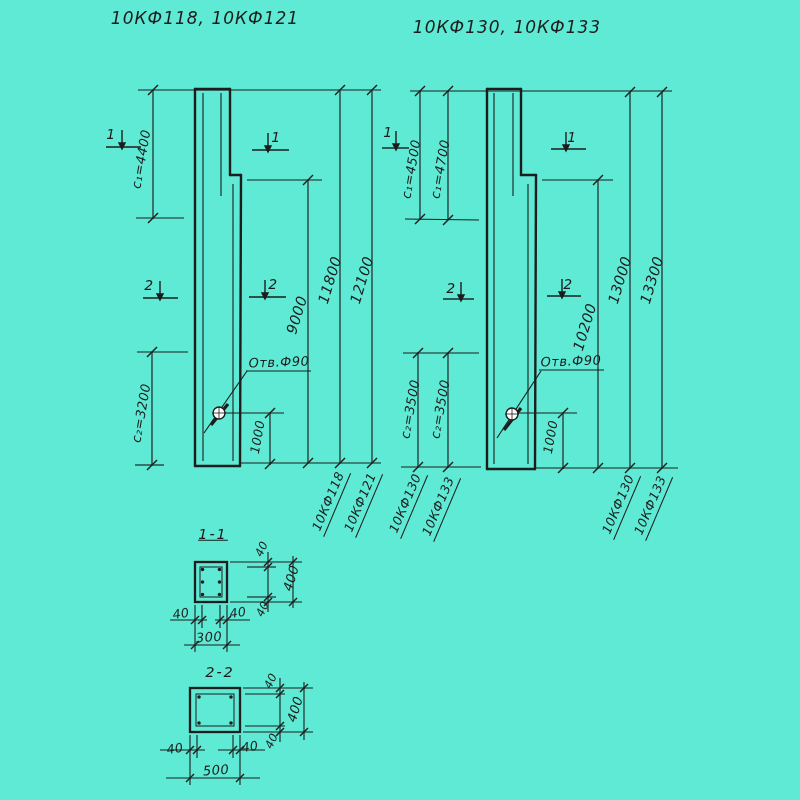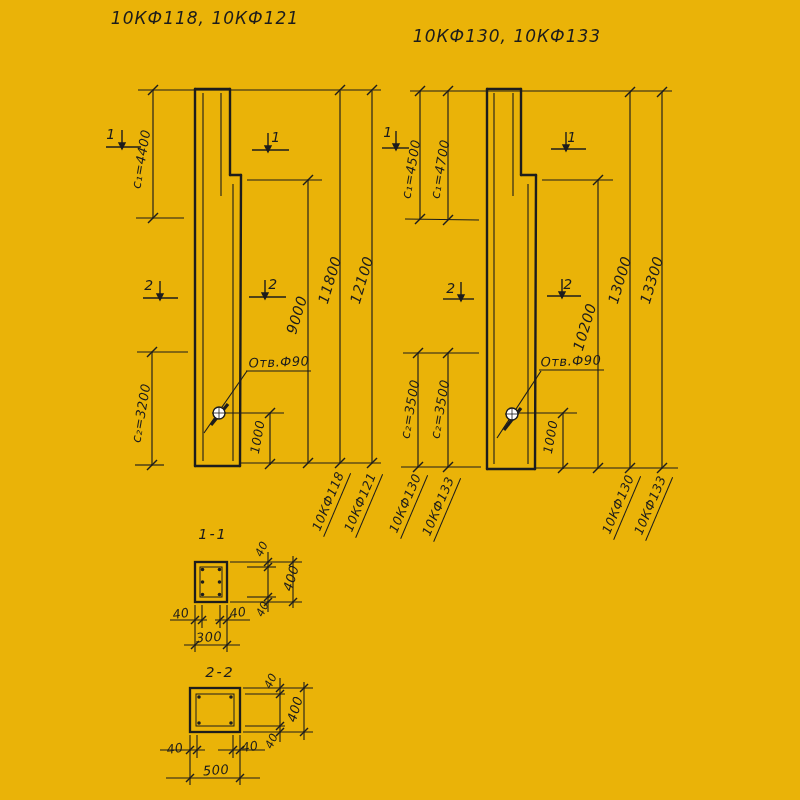--- a/index.html
+++ b/index.html
@@ -1,16 +1,16 @@
 <!DOCTYPE html>
 <html><head>
 <meta charset="utf-8">
 <style>
   html,body{margin:0;padding:0;background:#ffffff;}
-  .canvas{position:relative;width:800px;height:800px;background:#eab308;overflow:hidden;
+  .canvas{position:relative;width:800px;height:800px;background:#5eead4;overflow:hidden;
           font-family:"DejaVu Sans",sans-serif;}
   svg{position:absolute;left:0;top:0;}
   .lbl{position:absolute;font-style:italic;white-space:nowrap;color:#1c1c1c;
        transform:translate(-50%,-50%) rotate(var(--r,0deg));line-height:1;
        font-family:"DejaVu Sans",sans-serif;letter-spacing:0.5px;}
   .ul{border-bottom:1.5px solid #1c1c1c;padding:0 3px 2px 3px;}
   .t17{font-size:17px;letter-spacing:1px;}
   .t15{font-size:14.5px;}
   .t14{font-size:14px;}
   .t13{font-size:13px;}
@@ -238,21 +238,21 @@
           <path d="M193,754 L201,746"></path>
         <path d="M229,754 L237,746"></path>
           <path d="M236,754 L244,746"></path>
         <path d="M186,782 L194,774"></path>
           <path d="M236,782 L244,774"></path>
       </g>
     </g>
   </svg>
 
   <div class="lbl t17" style="left:205px;top:18px;">10КФ118, 10КФ121</div>
-  <div class="lbl t17" style="left:507px;top:36px;">10КФ130, 10КФ133</div>
+  <div class="lbl t17" style="left:507px;top:27px;">10КФ130, 10КФ133</div>
 
   <div class="lbl t13" style="left:141px;top:159px;--r:-80deg;">с₁=4400</div>
   <div class="lbl t13" style="left:141px;top:413px;--r:-80deg;">с₂=3200</div>
   <div class="lbl t13" style="left:279px;top:362px;--r:-2deg;">Отв.Ф90</div>
   <div class="lbl t12" style="left:258px;top:437px;--r:-80deg;">1000</div>
   <div class="lbl t15" style="left:297px;top:315px;--r:-73deg;">9000</div>
   <div class="lbl t15" style="left:330px;top:280px;--r:-73deg;">11800</div>
   <div class="lbl t15" style="left:362px;top:280px;--r:-73deg;">12100</div>
   <div class="lbl t12 ul" style="left:330px;top:502px;--r:-67deg;">10КФ118</div>
   <div class="lbl t12 ul" style="left:362px;top:503px;--r:-67deg;">10КФ121</div>
@@ -272,21 +272,21 @@
   <div class="lbl t15" style="left:652px;top:280px;--r:-73deg;">13300</div>
   <div class="lbl t12 ul" style="left:407px;top:504px;--r:-67deg;">10КФ130</div>
   <div class="lbl t12 ul" style="left:440px;top:507px;--r:-67deg;">10КФ133</div>
   <div class="lbl t12 ul" style="left:620px;top:505px;--r:-67deg;">10КФ130</div>
   <div class="lbl t12 ul" style="left:652px;top:506px;--r:-67deg;">10КФ133</div>
   <div class="lbl t14" style="left:388px;top:132px;">1</div>
   <div class="lbl t14" style="left:572px;top:137px;">1</div>
   <div class="lbl t14" style="left:451px;top:288px;">2</div>
   <div class="lbl t14" style="left:568px;top:284px;">2</div>
 
-  <div class="lbl t15" style="left:213px;top:534px;letter-spacing:2px;">1-1</div>
+  <div class="lbl t15" style="left:213px;top:534px;letter-spacing:2px;text-decoration:underline;">1-1</div>
   <div class="lbl t11" style="left:262px;top:549px;--r:-65deg;">40</div>
   <div class="lbl t13" style="left:291px;top:578px;--r:-73deg;">400</div>
   <div class="lbl t11" style="left:263px;top:609px;--r:-65deg;">40</div>
   <div class="lbl t12" style="left:181px;top:614px;--r:-8deg;">40</div>
   <div class="lbl t12" style="left:238px;top:613px;--r:-8deg;">40</div>
   <div class="lbl t13" style="left:209px;top:637px;--r:-4deg;">300</div>
 
   <div class="lbl t15" style="left:220px;top:672px;letter-spacing:2px;font-style:italic;">2-2</div>
   <div class="lbl t11" style="left:271px;top:681px;--r:-65deg;">40</div>
   <div class="lbl t13" style="left:295px;top:709px;--r:-73deg;">400</div>

